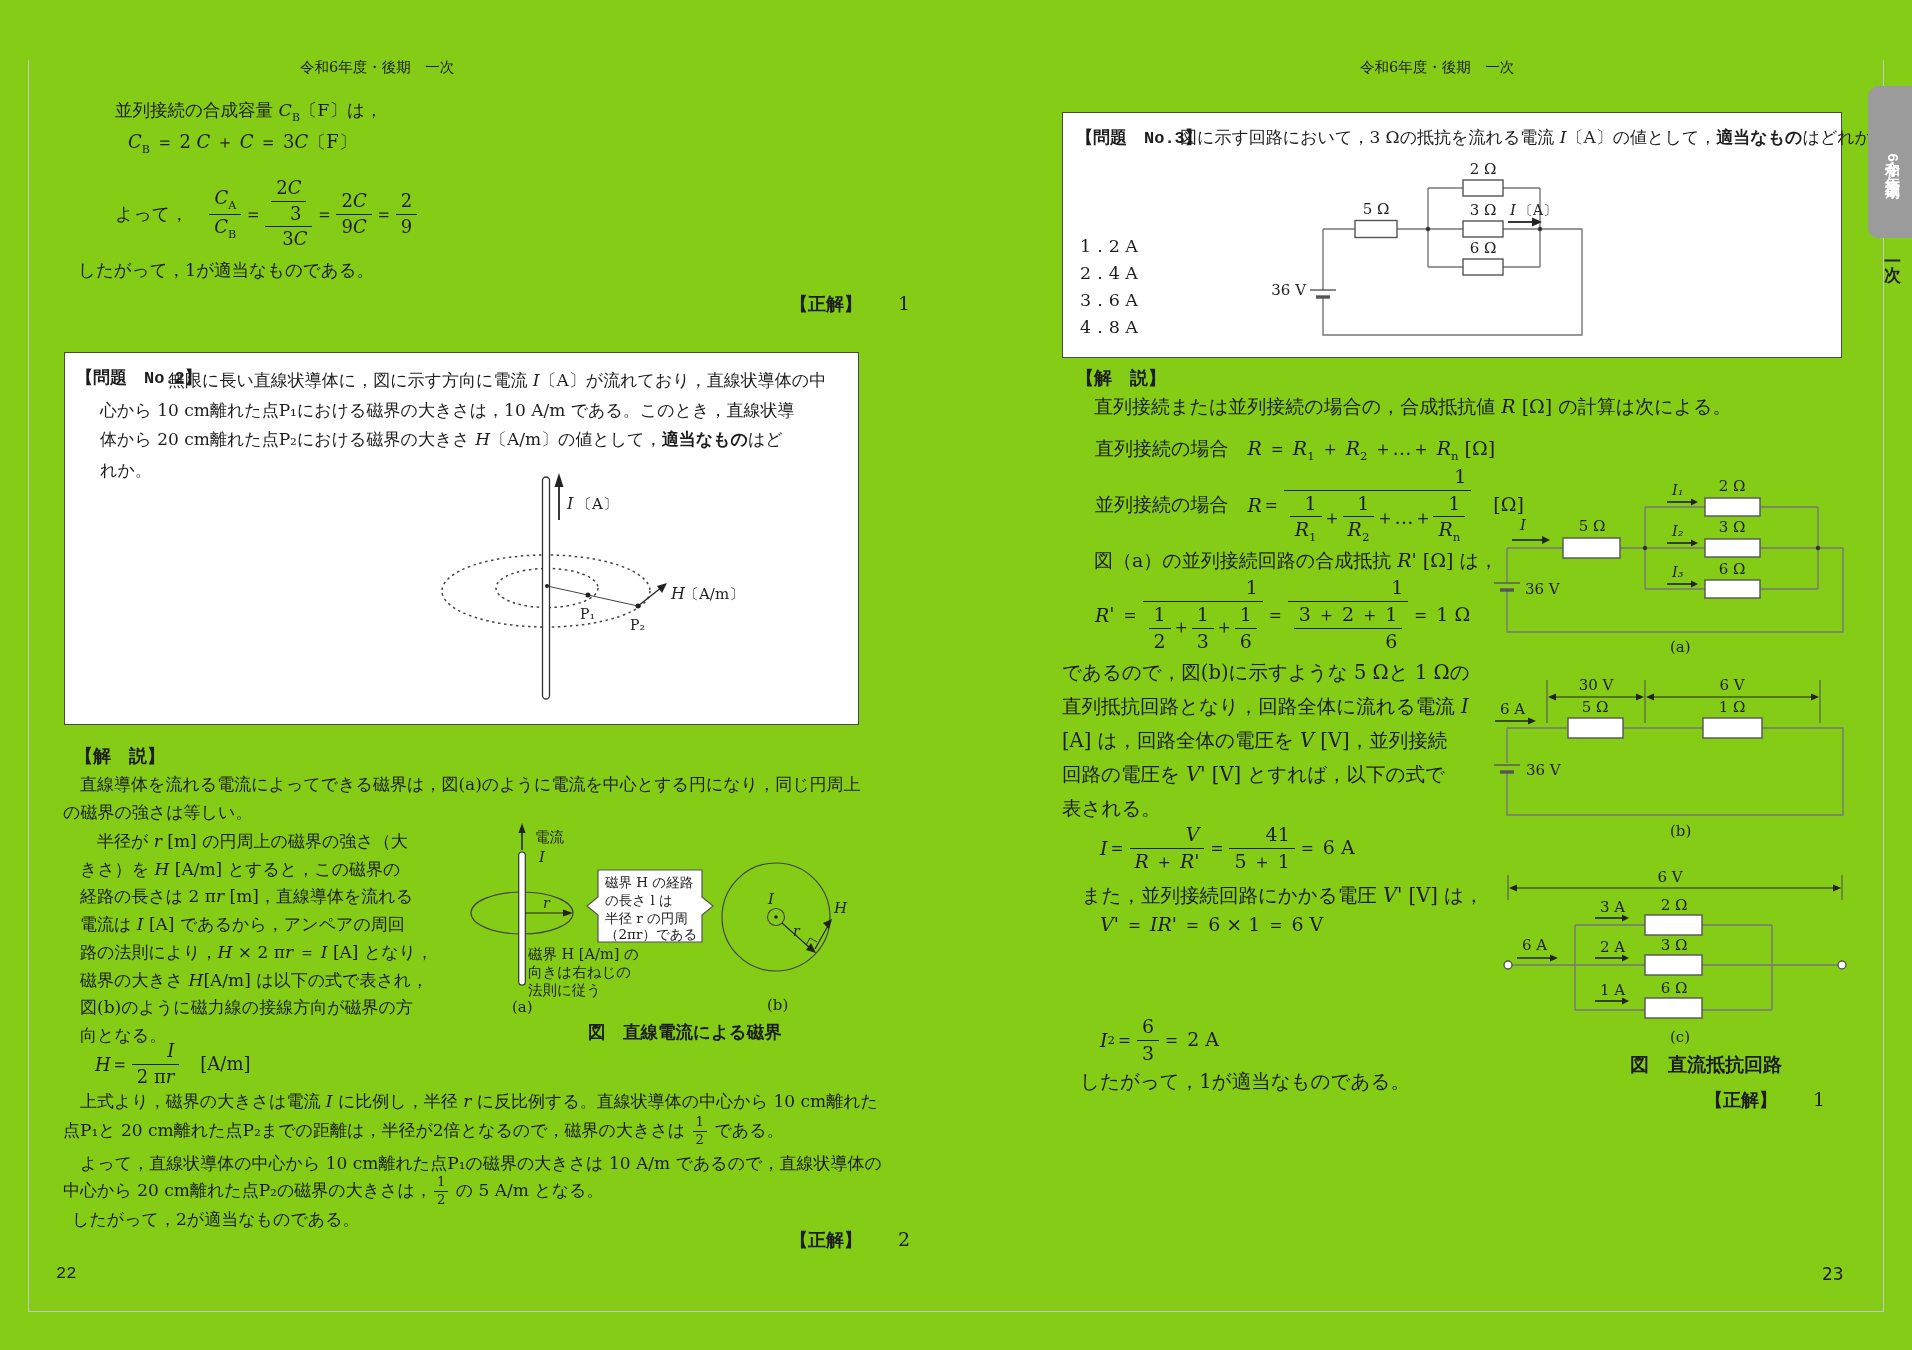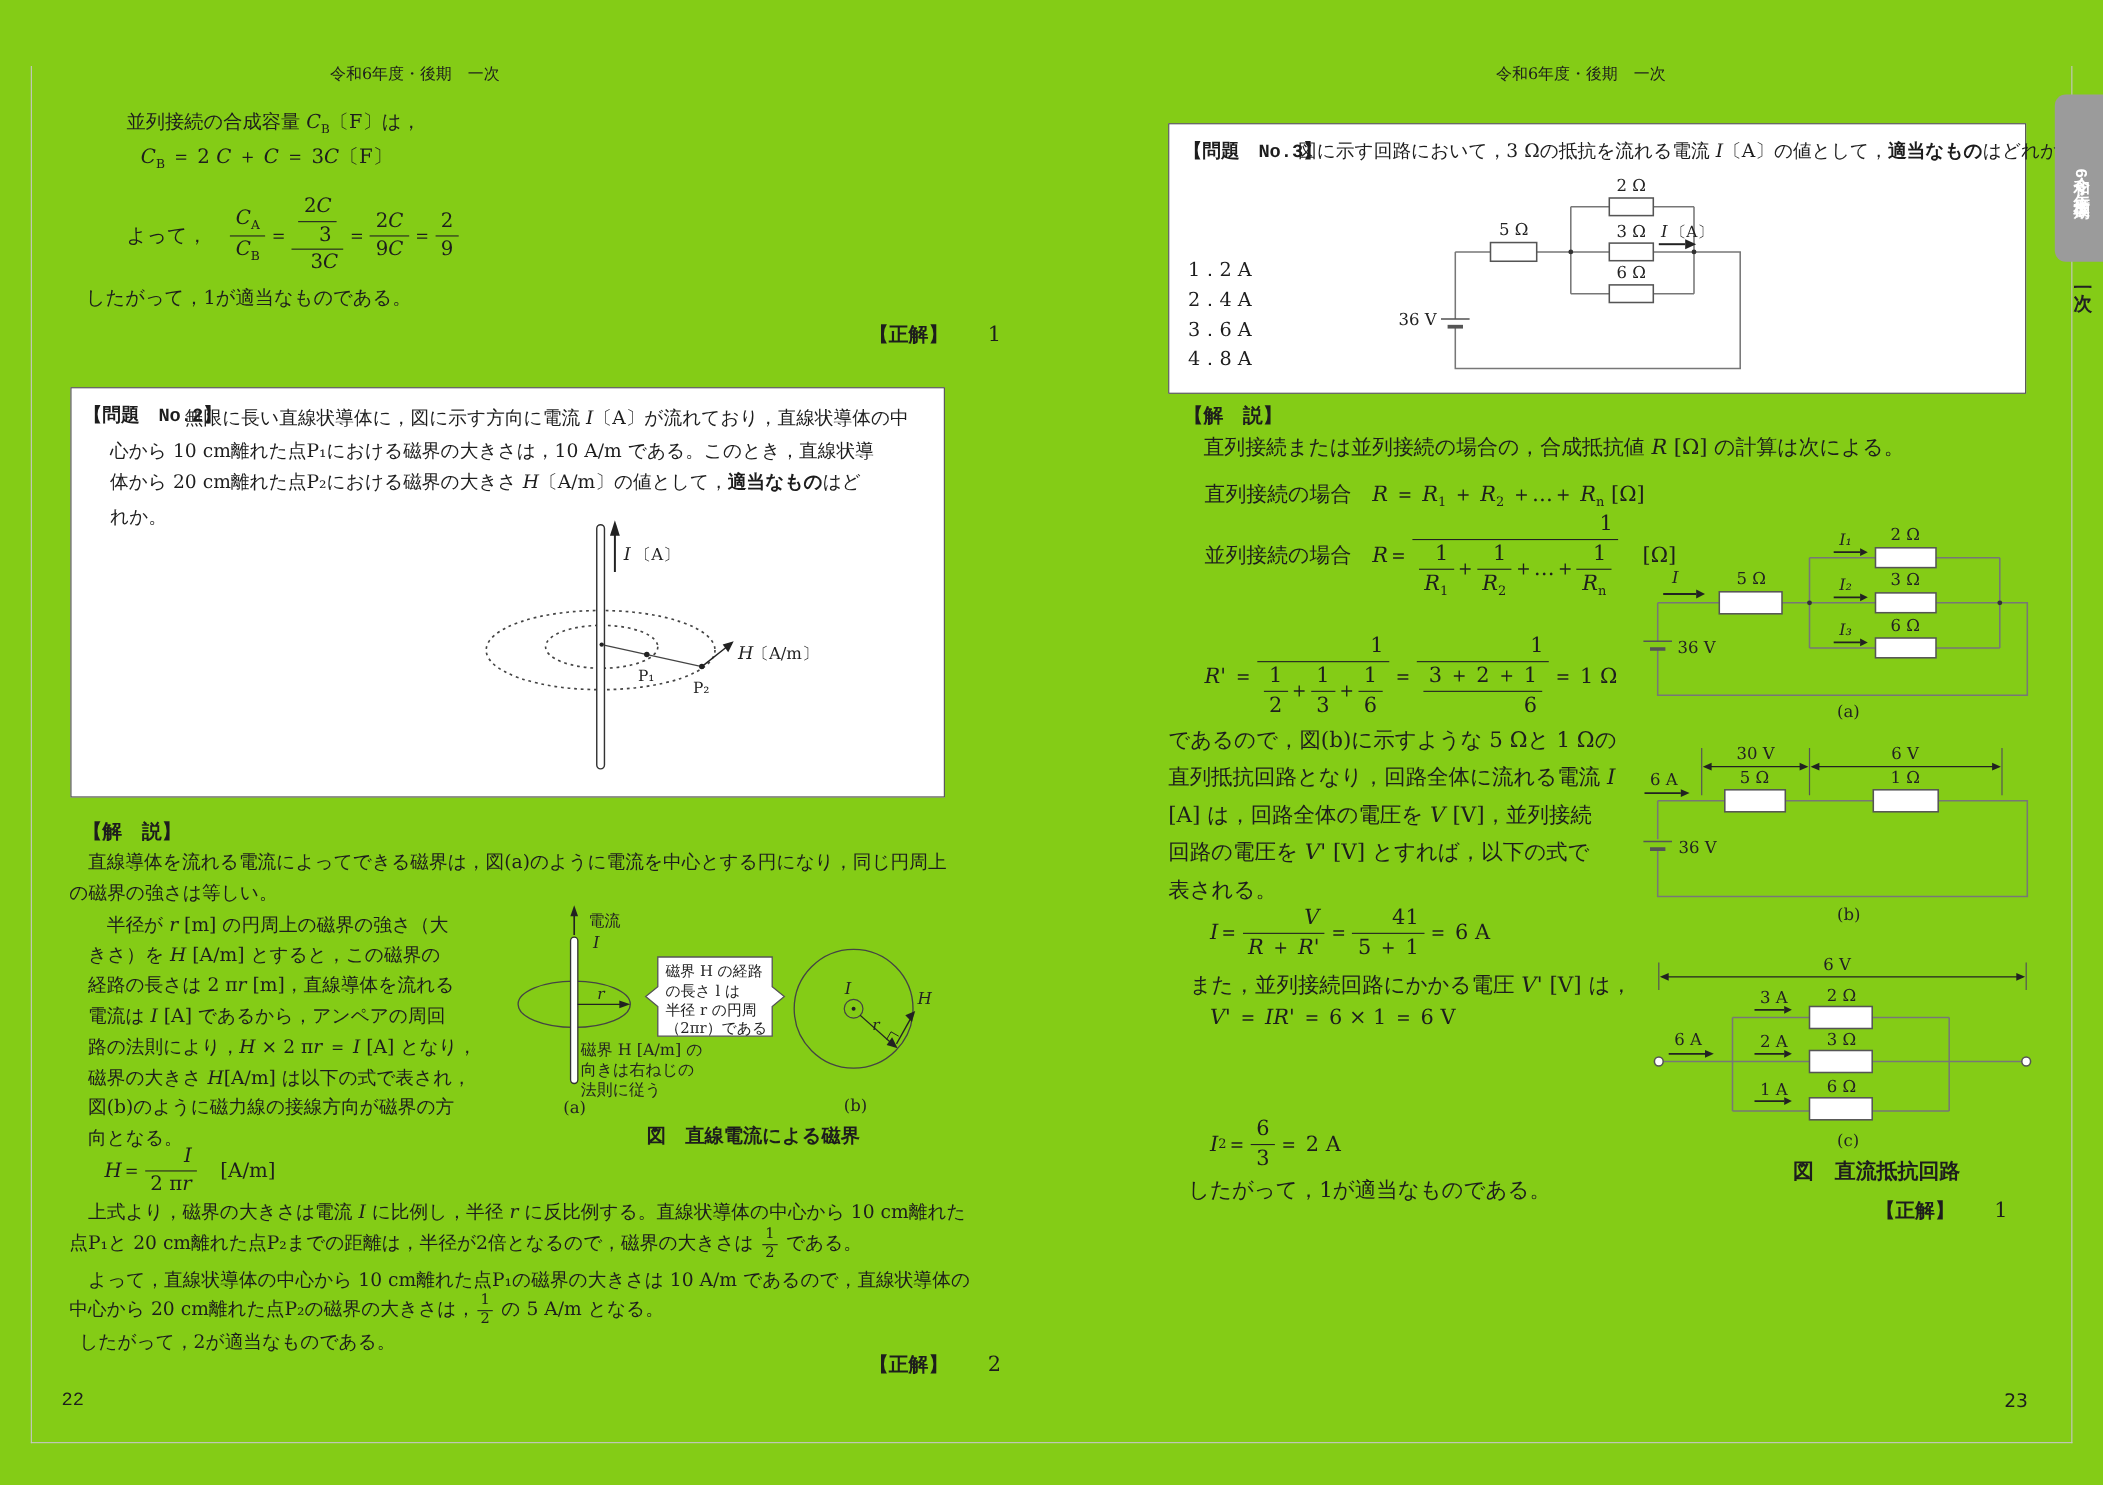--- a/index.html
+++ b/index.html
@@ -200,20 +200,21 @@
     <text x="223" y="103" font-size="15" text-anchor="middle">6 Ω</text>
   </svg>
 
   <div class="abs nw gothic" style="left:1076px;top:366px;font-size:18px">【解　説】</div>
   <div class="abs nw" style="left:1075px;top:394px;font-size:19px">　直列接続または並列接続の場合の，合成抵抗値 <i>R</i> [Ω] の計算は次による。</div>
   <div class="abs nw" style="left:1095px;top:436px;font-size:19px">直列接続の場合　<i>R</i> ＝ <i>R</i><sub>1</sub> ＋ <i>R</i><sub>2</sub> ＋…＋ <i>R</i><sub>n</sub> [Ω]</div>
   <div class="abs nw flexrow" style="left:1095px;top:462px;height:86px;font-size:19px">並列接続の場合　<i>R</i> ＝ <span class="fr">
         <span class="n">1</span>
         <span class="d"><span class="fr"><span class="n">1</span><span class="d"><i>R</i><sub>1</sub></span></span>＋<span class="fr"><span class="n">1</span><span class="d"><i>R</i><sub>2</sub></span></span>＋…＋<span class="fr"><span class="n">1</span><span class="d"><i>R</i><sub>n</sub></span></span></span>
       </span>　[Ω]</div>
+  <div class="abs nw" style="left:1075px;top:548px;font-size:19px">　図（a）の並列接続回路の合成抵抗 <i>R</i>' [Ω] は，</div>
   <div class="abs nw flexrow" style="left:1095px;top:576px;height:78px;font-size:19px"><i>R</i>' ＝ <span class="fr">
         <span class="n">1</span>
         <span class="d"><span class="fr"><span class="n">1</span><span class="d">2</span></span>＋<span class="fr"><span class="n">1</span><span class="d">3</span></span>＋<span class="fr"><span class="n">1</span><span class="d">6</span></span></span>
       </span> ＝ <span class="fr">
         <span class="n">1</span>
         <span class="d"><span class="fr"><span class="n">3 ＋ 2 ＋ 1</span><span class="d">6</span></span></span>
       </span> ＝ 1 Ω</div>
   <div class="abs nw" style="left:1062px;top:656px;font-size:19.5px;line-height:34px">であるので，図(b)に示すような 5 Ωと 1 Ωの<br>直列抵抗回路となり，回路全体に流れる電流 <i>I</i><br>[A] は，回路全体の電圧を <i>V</i> [V]，並列接続<br>回路の電圧を <i>V</i>' [V] とすれば，以下の式で<br>表される。</div>
   <div class="abs nw flexrow" style="left:1100px;top:820px;height:56px;font-size:19px"><i>I</i> ＝ <span class="fr">
         <span class="n"><i>V</i></span>

